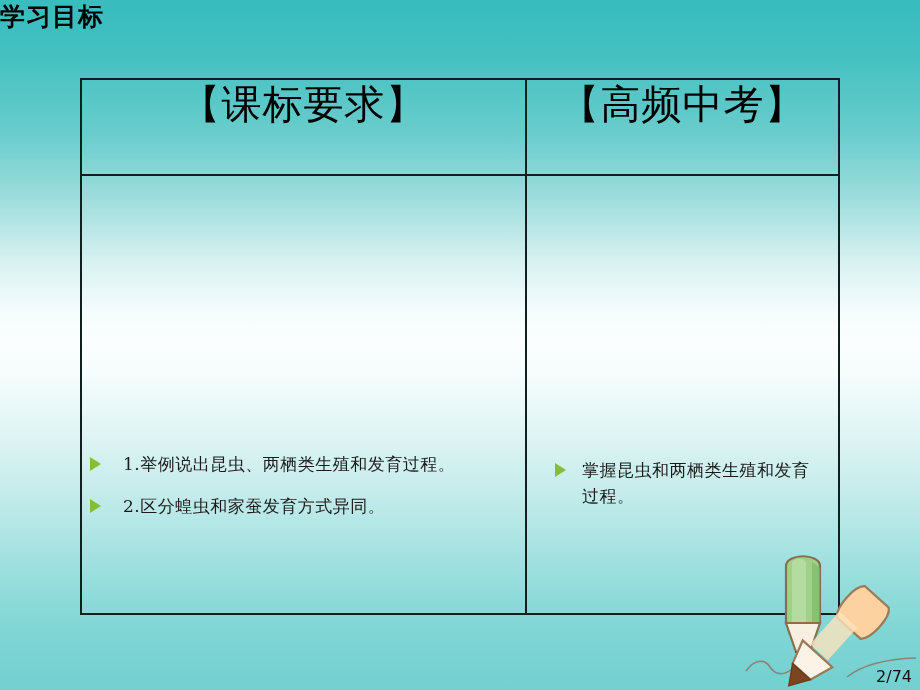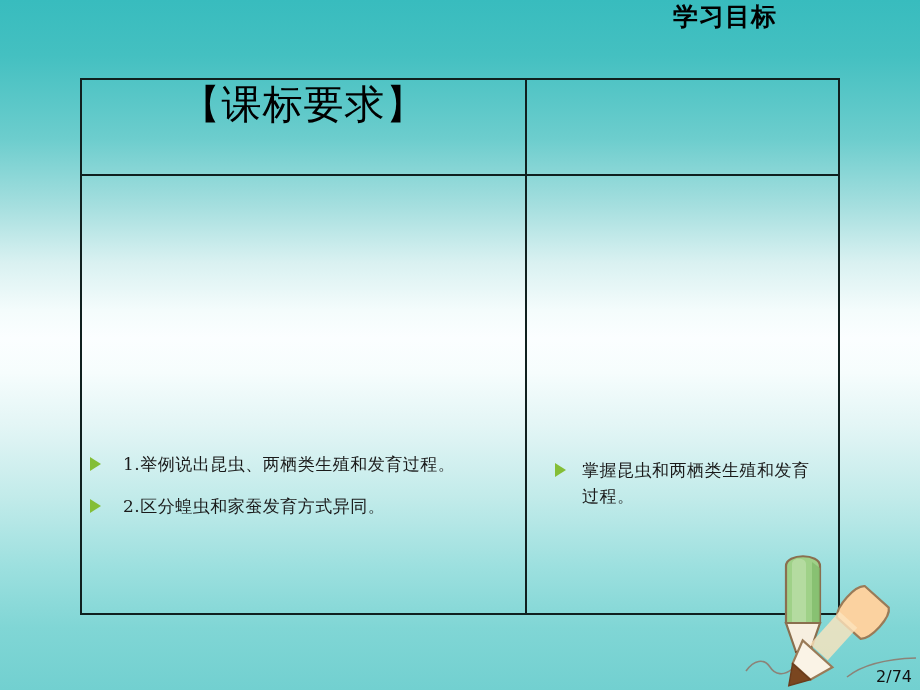--- a/index.html
+++ b/index.html
@@ -30,23 +30,23 @@
         #c2ebea 72%,
         #9de0df 82%,
         #80d6d5 91%,
         #72d0d0 100%);
   }
 
   
   .slide-title {
     position: absolute;
     top: 2px;
-    left: 8px;
+    left: 0;
     width: 769px;
-    text-align: right;
+    text-align: left;
     font-size: 25px;
     font-weight: bold;
     color: #000000;
     letter-spacing: 1px;
     line-height: 30px;
     font-family: "DejaVu Sans", "Liberation Sans", sans-serif;
   }
 
   
   .objective-table {
@@ -161,20 +161,23 @@
 
 <div class="slide">
 
   <div class="slide-title">学习目标</div>
 
   <div class="objective-table">
 
     <div class="table-header-row">
       <div class="col-left header-cell">
         <span class="header-text">【课标要求】</span>
+      </div>
+      <div class="col-right header-cell">
+        <span class="header-text">【高频中考】</span>
       </div>
     </div>
 
     <div class="table-body-row">
 
       <div class="col-left">
         <div class="bullet-block">
           <div class="bullet-row">
             <span class="bullet-marker"></span>
             <span class="bullet-text">1.举例说出昆虫、两栖类生殖和发育过程。</span>

